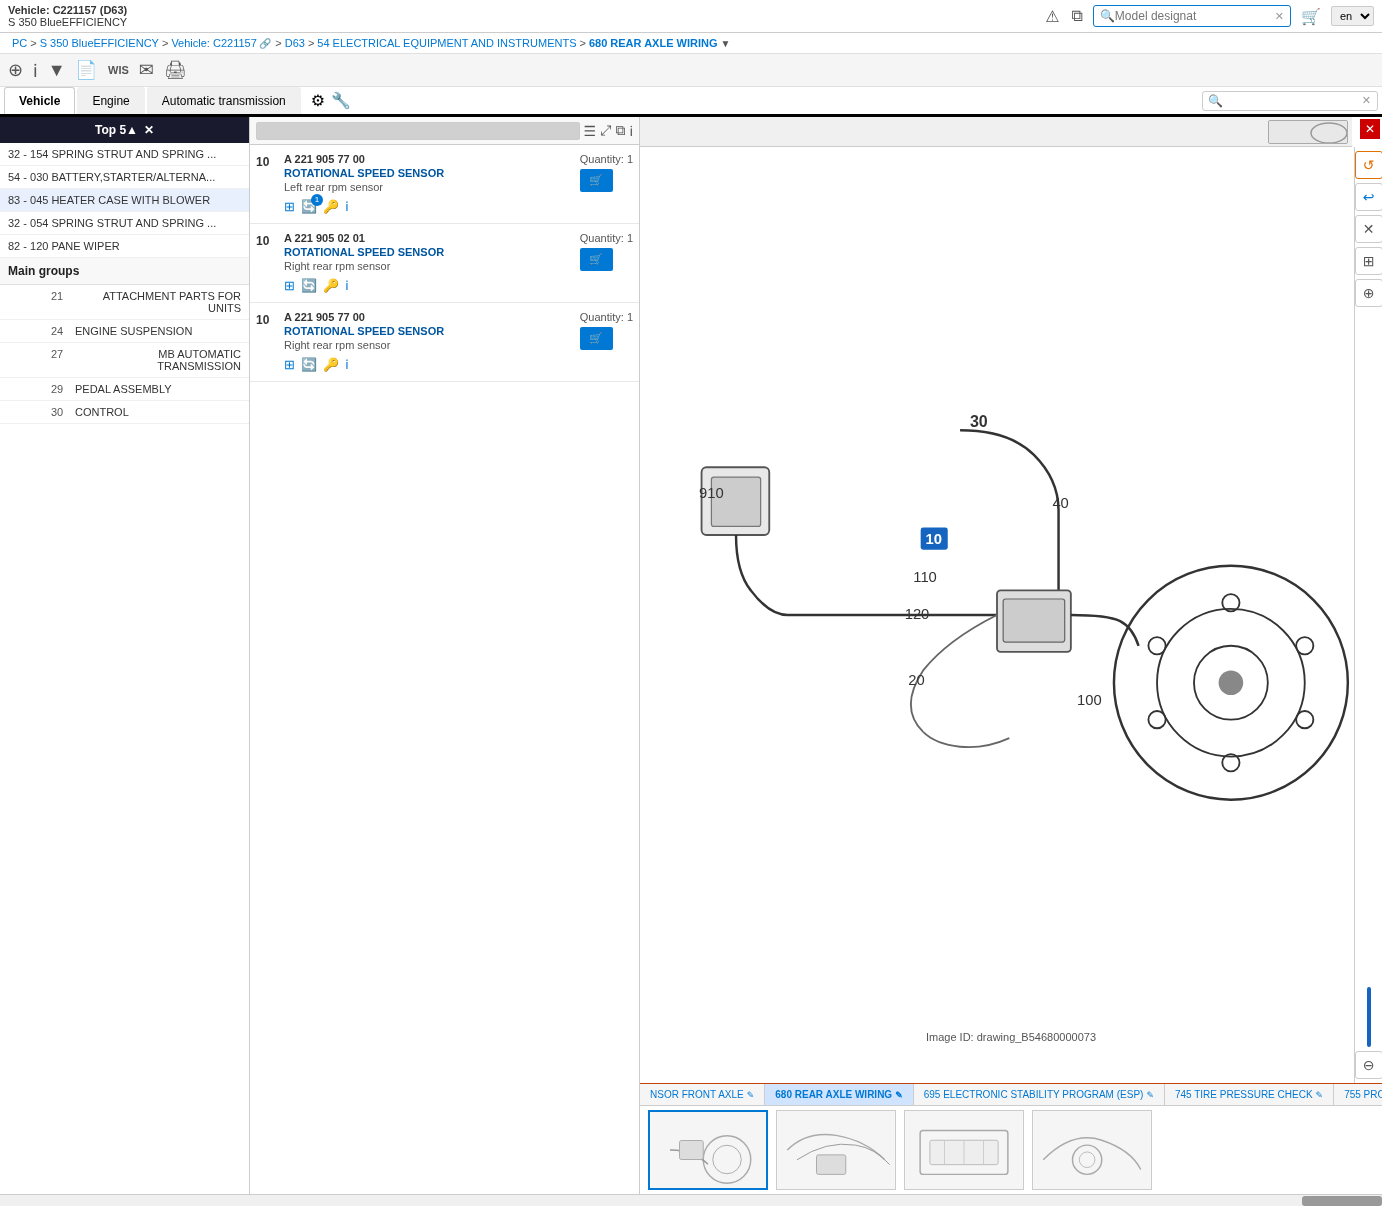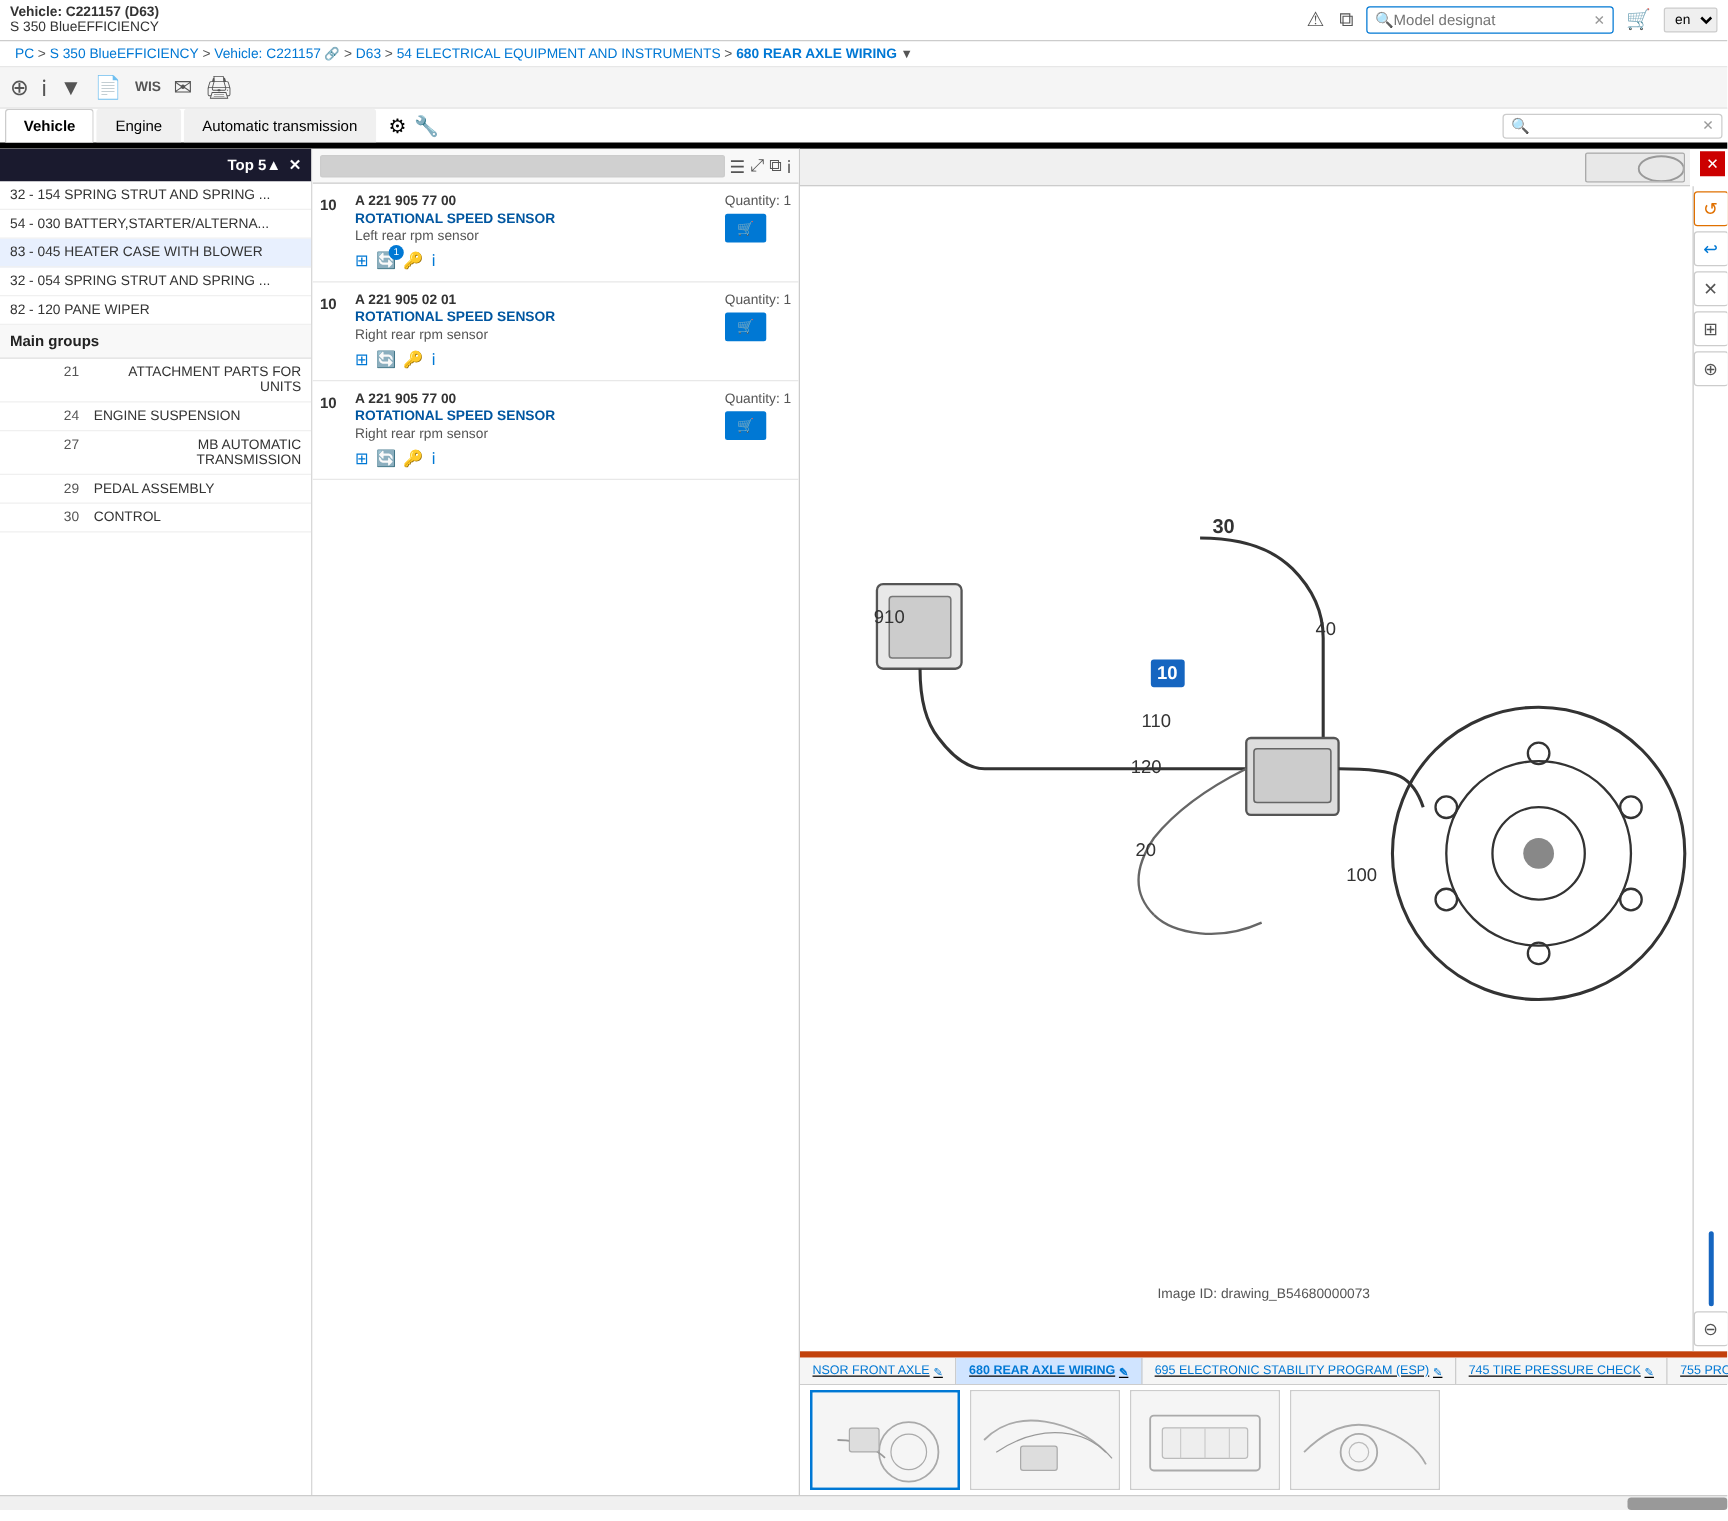--- a/index.html
+++ b/index.html
@@ -48,21 +48,21 @@
     .second-toolbar {
       display: flex; align-items: center; justify-content: space-between;
       padding: 4px 8px; border-bottom: 1px solid #e0e0e0; background: #f5f5f5;
     }
     .second-toolbar-icons { display: flex; gap: 10px; align-items: center; }
     .toolbar-icon { font-size: 18px; color: #555; cursor: pointer; }
 
     
     .tab-bar {
       display: flex; align-items: center;
-      border-bottom: 5px solid #000000; background: #fff; padding-left: 4px;
+      border-bottom: 3px solid #000000; background: #fff; padding-left: 4px;
     }
     .tab {
       padding: 6px 14px; cursor: pointer; font-size: 12px;
       border: 1px solid transparent; border-bottom: none;
       margin-right: 2px; border-radius: 3px 3px 0 0;
     }
     .tab.active {
       background: #fff; border-color: #ccc; border-bottom-color: #fff;
       font-weight: bold;
     }
@@ -77,21 +77,21 @@
 
     
     .main-content { display: flex; height: calc(100vh - 140px); }
 
     
     .sidebar {
       width: 250px; min-width: 250px; border-right: 1px solid #ccc;
       overflow-y: auto; background: #fff;
     }
     .sidebar-header {
-      display: flex; align-items: center; justify-content: flex-end;
+      display: flex; align-items: center; justify-content: center;
       padding: 6px 8px; background: #1a1a2e; color: #fff; font-weight: bold;
     }
     .sidebar-header-icons { display: flex; gap: 6px; }
     .sidebar-item {
       padding: 5px 8px; cursor: pointer; font-size: 11px;
       border-bottom: 1px solid #f0f0f0; color: #333;
     }
     .sidebar-item.active { background: #e8f0fe; }
 
     .sidebar-section-header {
@@ -477,21 +477,21 @@
           <button class="diag-btn">✕</button>
           <button class="diag-btn">⊞</button>
           <button class="diag-btn">⊕</button>
           <div style="flex:1;"></div>
           <div style="width:4px;height:60px;background:#1565c0;border-radius:2px;"></div>
           <button class="diag-btn">⊖</button>
         </div>
       </div>
     </div>
 
-    <div style="border-top:5px solid #c2410c;text-decoration:underline;">
+    <div style="border-top:1px solid #c2410c;">
       <div class="bottom-tabs">
         <div class="bottom-tab">
           <span>NSOR FRONT AXLE</span>
           <span style="font-size:9px;cursor:pointer;">✎</span>
         </div>
         <div class="bottom-tab active">
           <span>680 REAR AXLE WIRING</span>
           <span style="font-size:9px;cursor:pointer;">✎</span>
         </div>
         <div class="bottom-tab">

